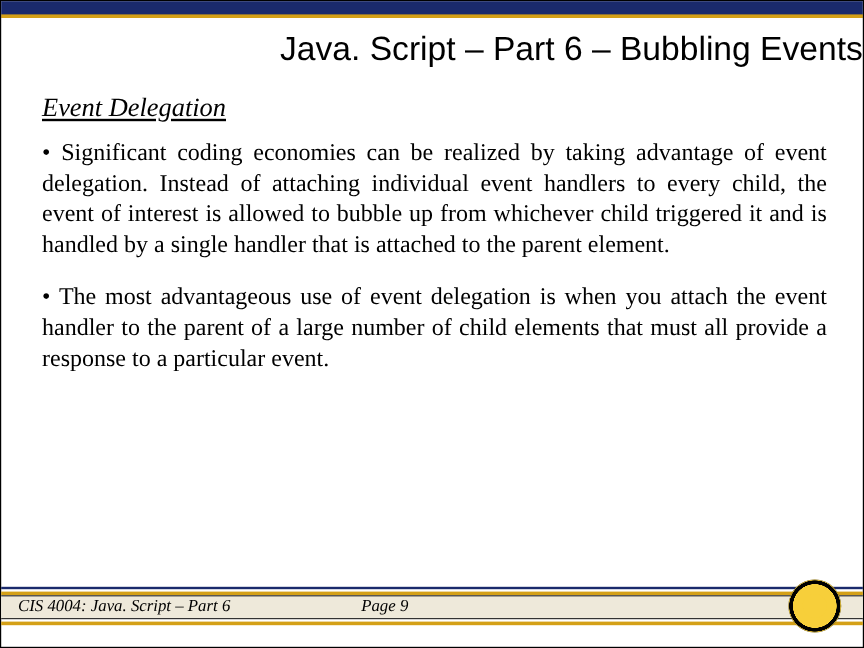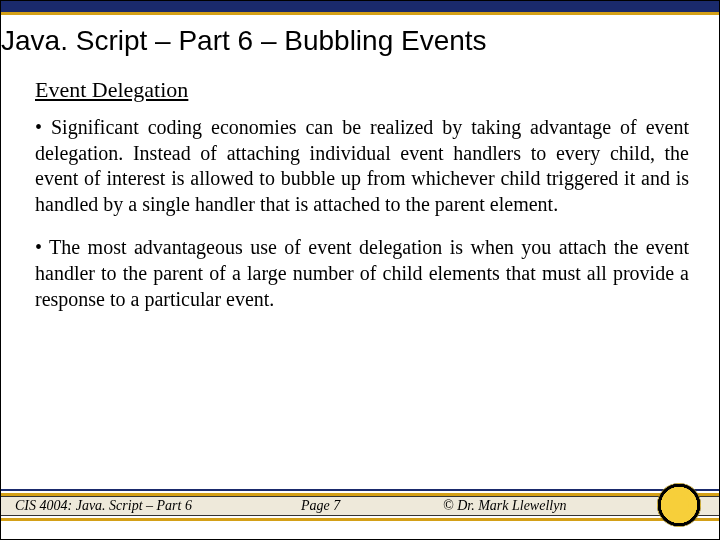--- a/index.html
+++ b/index.html
@@ -27,33 +27,34 @@
     content: "";
     position: absolute;
     left: 0; right: 0; bottom: 0;
     height: 3px;
     background: #d4a017;
   }
   .title {
     position: absolute;
     top: 24px;
     left: 0; right: 0;
-    text-align: left;
+    text-align: right;
     font-family: Arial, Helvetica, sans-serif;
     font-size: 28px;
     font-weight: 400;
     color: #000;
   }
   .subheading {
     position: absolute;
     top: 76px;
     left: 34px;
     font-size: 22px;
     text-decoration: underline;
     color: #000;
+    font-style: italic;
   }
   .body {
     position: absolute;
     top: 114px;
     left: 34px;
     right: 30px;
     color: #000;
   }
   .bullet {
     font-size: 20px;
@@ -163,22 +164,21 @@
   </div>
 
   <div class="footer-band">
     <div class="line-top"></div>
     <div class="line-gold"></div>
     <div class="strip"></div>
   </div>
 
   <div class="footer-text">
     <span class="course">CIS 4004: Java. Script – Part 6</span>
-    <span class="page">Page 7</span>
-    <span class="author">© Dr. Mark Llewellyn</span>
+    <span class="page">Page 9</span>
   </div>
 
   <div class="bottom-rule"></div>
 
   <div class="logo">
     <div class="ring"></div>
     <div class="peg"></div>
   </div>
 </div>
 

